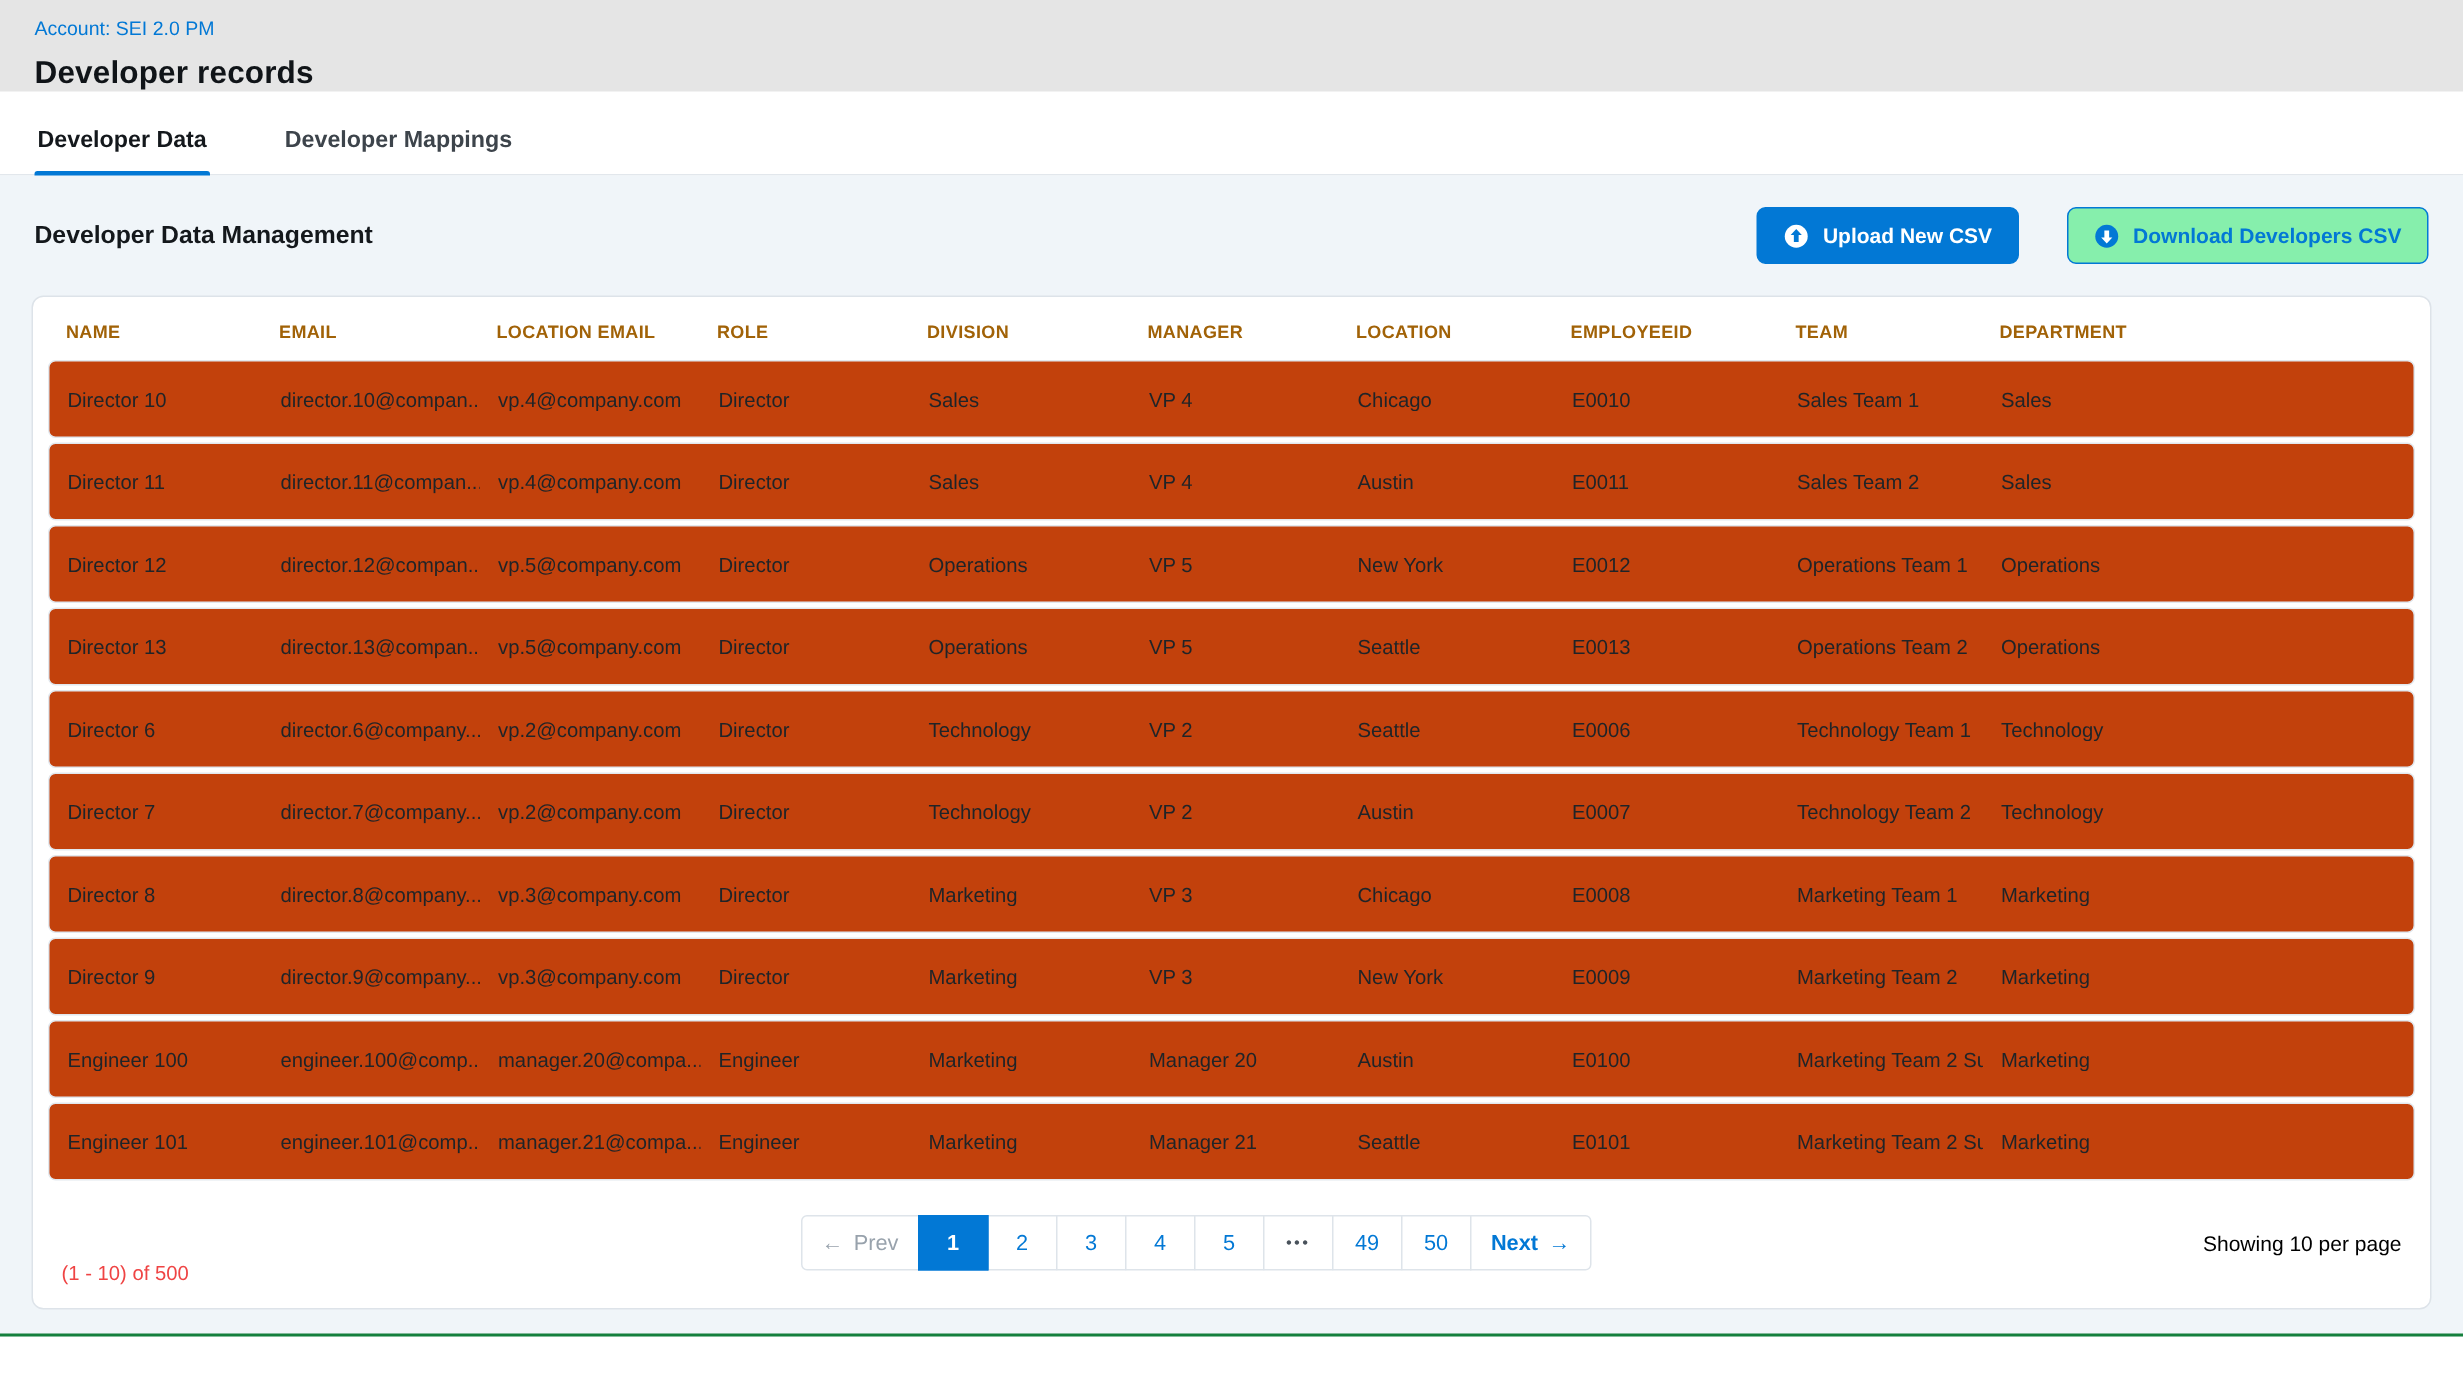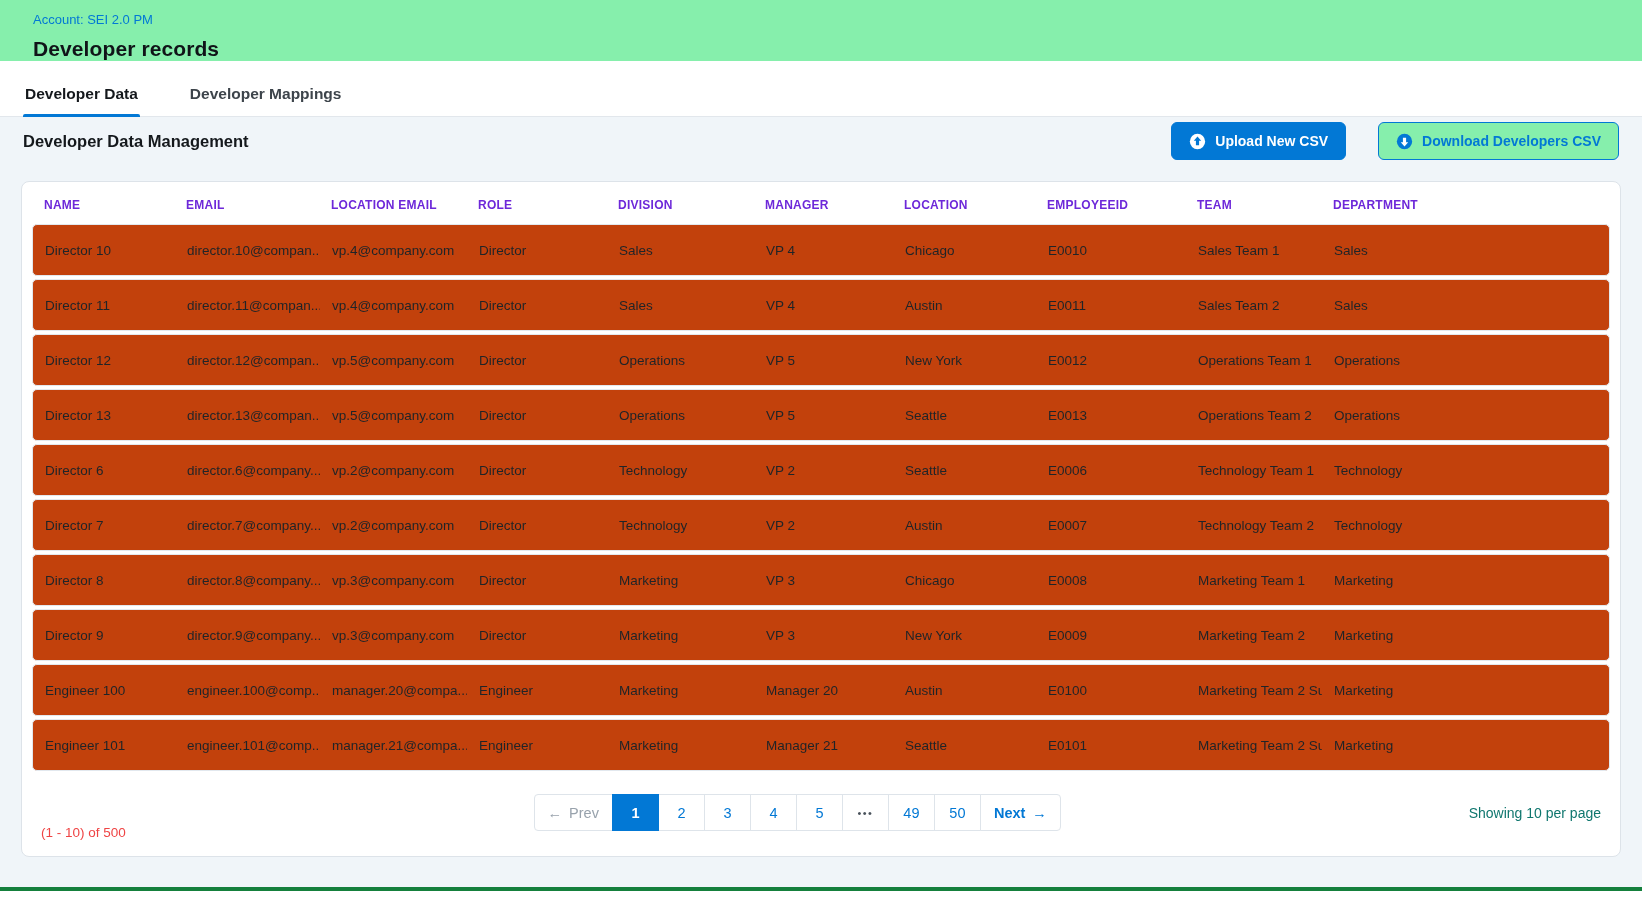--- a/index.html
+++ b/index.html
@@ -3,36 +3,36 @@
 <meta charset="utf-8">
 <style>
   * { margin:0; padding:0; box-sizing:border-box; }
   html,body { width:1642px; height:917px; overflow:hidden; }
   body {
     font-family:"Liberation Sans", sans-serif;
     background:#ffffff;
     color:#1f2428;
   }
   
-  .top { padding:10px 33px 0; background:#86efac; }
+  .top { padding:10px 23px 0; background:#e5e5e5; }
   .account-link {
     color:#0278d5; font-size:13px; text-decoration:none; cursor:pointer; display:inline-block;
   }
   .page-title { font-size:21px; font-weight:700; color:#101418; margin-top:9px; letter-spacing:.1px; }
 
   
   .tabs { display:flex; gap:48px; padding:0 23px; margin-top:24px; border-bottom:1px solid #e2e7ec; background:#fff; }
   .tab { font-size:15.5px; font-weight:600; color:#3d444b; padding:0 2px 13px; cursor:pointer; position:relative; }
   .tab.active { color:#14181c; font-weight:700; }
   .tab.active::after {
     content:""; position:absolute; left:0; right:0; bottom:-1px; height:3px; background:#0278d5; border-radius:2px 2px 0 0;
   }
 
   
-  .main { background:#f0f5f9; padding:5px 21px 26px; height:774px; border-bottom:4px solid #15803d; }
+  .main { background:#f0f5f9; padding:21px 21px 26px; height:774px; border-bottom:2px solid #15803d; }
   .section-head { display:flex; justify-content:space-between; align-items:center; padding:0 2px; }
   .section-title { font-size:16.5px; font-weight:700; color:#14181c; }
   .section-subtitle { font-size:13px; color:#5b6570; margin-top:6px; }
   .actions { display:flex; gap:32px; }
   .btn {
     display:inline-flex; align-items:center; gap:9px; height:38px; padding:0 17px;
     border-radius:6px; font-size:14px; font-weight:700; cursor:pointer;
     font-family:"Liberation Sans", sans-serif;
   }
   .btn.primary { background:#0278d5; color:#fff; border:1px solid #0278d5; }
@@ -40,21 +40,21 @@
   .btn .icn { display:inline-flex; }
 
   
   .card {
     margin-top:21px; background:#fff; border:1px solid #dde3e9; border-radius:8px;
     overflow:hidden;
   }
   .grid { display:grid; grid-template-columns:142px 145px 147px 140px 147px 139px 143px 150px 136px 1fr; }
   .thead { margin:0 10px; padding:16px 0 12px; }
   .th {
-    font-size:12px; font-weight:600; color:#6d28d9; padding:0 12px; letter-spacing:.25px;
+    font-size:12px; font-weight:600; color:#a16207; padding:0 12px; letter-spacing:.25px;
     white-space:nowrap; overflow:hidden;
   }
   .tr {
     margin:0 10px 3px; height:52px; background:#c2410c;
     border:1px solid #e2e8ee; border-radius:5px; align-items:center;
   }
   .td {
     font-size:13.5px; color:#1f2428; padding:0 12px;
     white-space:nowrap; overflow:hidden; text-overflow:clip;
   }
@@ -69,21 +69,21 @@
     display:flex; align-items:center; justify-content:center; gap:7px;
     background:#fff; border:1px solid #dee4ea; color:#0278d5;
     font-size:14.5px; cursor:pointer; user-select:none;
   }
   .pg:first-child { border-radius:4px 0 0 4px; margin-left:0; }
   .pg:last-child { border-radius:0 4px 4px 0; }
   .pg.prev { color:#98a2ac; }
   .pg.next { font-weight:600; }
   .pg.active { background:#0278d5; border-color:#0278d5; color:#fff; z-index:1; font-weight:600; }
   .pg.ellipsis { color:#49525b; font-size:11px; letter-spacing:1.5px; }
-  .perpage { font-size:14px; color:#0f766e; white-space:nowrap; }
+  .perpage { font-size:14px; color:#000000; white-space:nowrap; }
 </style>
 </head>
 <body>
 
 <div>
 
   <header class="top">
     <a class="account-link">Account: SEI 2.0 PM</a>
     <h1 class="page-title">Developer records</h1>
   </header>

